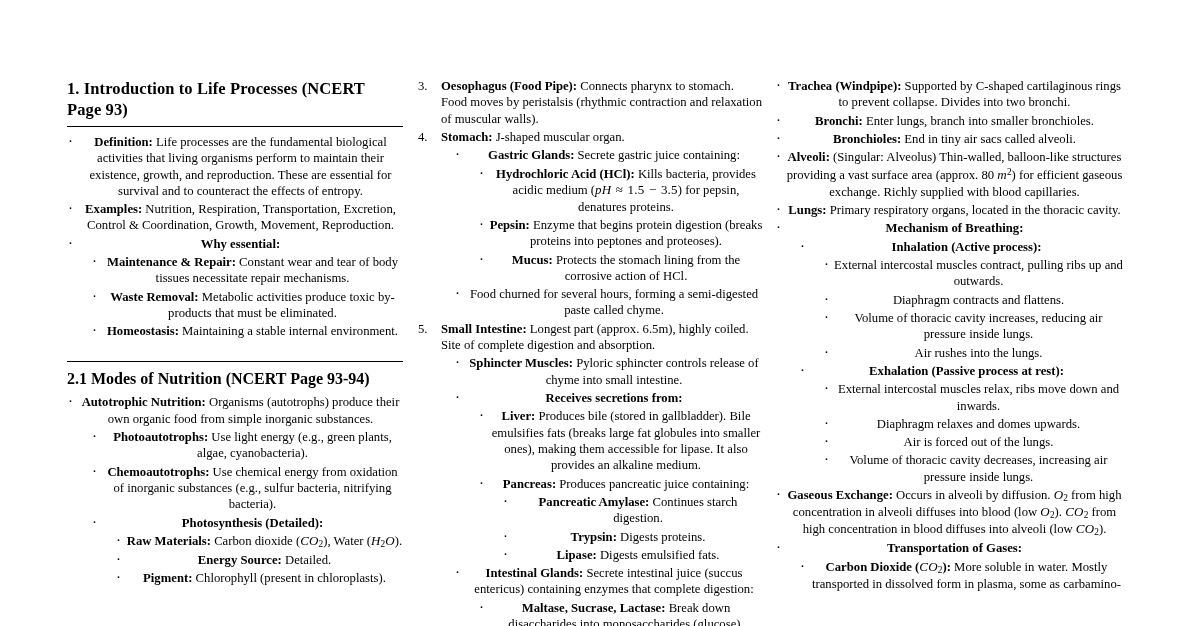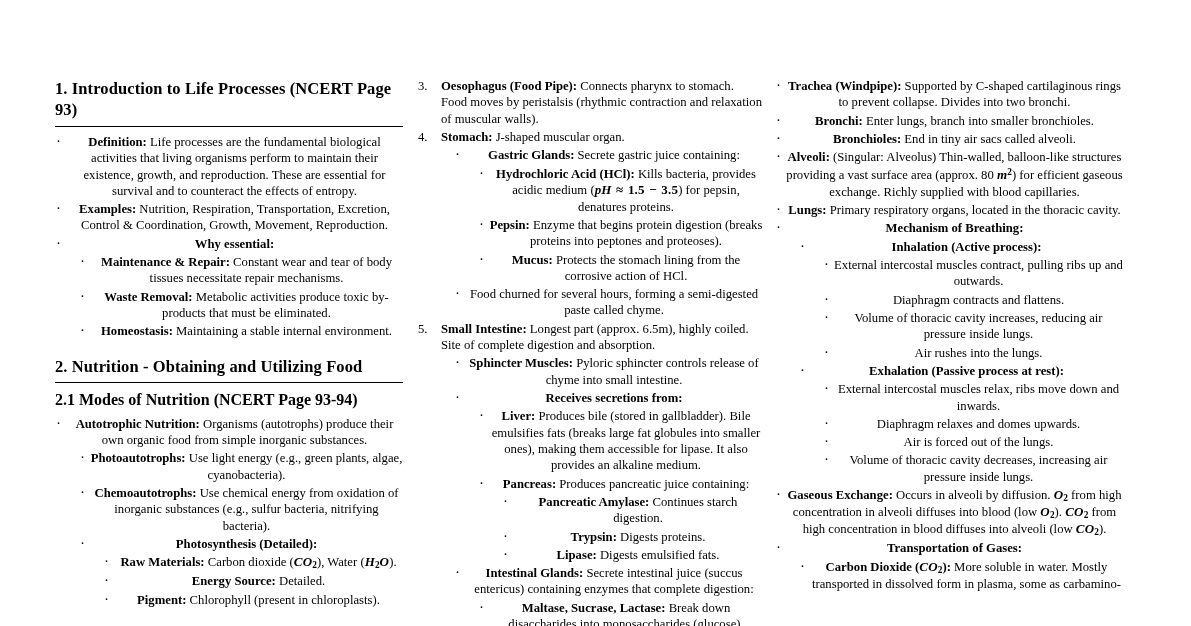--- a/index.html
+++ b/index.html
@@ -54,21 +54,21 @@
     width: 100%;
     height: 0;
   }
   h2.sec-h2 {
     font-size: 16px;
     line-height: 1.3;
     font-weight: bold;
     margin: 0 0 5px 0;
     padding: 0;
   }
-  .sec-block { margin-bottom: 0; }
+  .sec-block { margin-bottom: 0; margin-left: 12px; }
   .sec-spacer { height: 14px; }
 
   
   ul.lvl {
     list-style: none;
     margin: 0;
     padding: 0;
   }
   ul.lvl > li {
     position: relative;
@@ -114,21 +114,20 @@
     padding-left: 13px;
   }
   b, strong { font-weight: bold; }
 
   
   .m {
     font-family: "Liberation Serif", "DejaVu Serif", serif;
     font-style: italic;
     font-size: 13px;
     letter-spacing: 0.2px;
-    font-weight: bold;
   }
   .m .up { font-style: normal; }
   .m sub {
     font-style: normal;
     font-size: 0.72em;
     vertical-align: -0.22em;
     letter-spacing: 0;
   }
   .m sup {
     font-style: normal;
@@ -166,21 +165,20 @@
               <li><b>Waste Removal:</b><span> Metabolic activities produce toxic by-products that must be eliminated.</span></li>
               <li><b>Homeostasis:</b><span> Maintaining a stable internal environment.</span></li>
             </ul>
           </li>
         </ul>
       </div>
 
       <div class="sec-spacer"></div>
 
       <div class="sec-block">
-        <h1 class="sec-h1">2. Nutrition - Obtaining and Utilizing Food</h1>
         <div class="rule"></div>
         <h2 class="sec-h2">2.1 Modes of Nutrition (NCERT Page 93-94)</h2>
         <ul class="lvl">
           <li>
             <b>Autotrophic Nutrition:</b><span> Organisms (autotrophs) produce their own organic food from simple inorganic substances.</span>
             <ul class="lvl">
               <li><b>Photoautotrophs:</b><span> Use light energy (e.g., green plants, algae, cyanobacteria).</span></li>
               <li><b>Chemoautotrophs:</b><span> Use chemical energy from oxidation of inorganic substances (e.g., sulfur bacteria, nitrifying bacteria).</span></li>
               <li>
                 <b>Photosynthesis (Detailed):</b>

